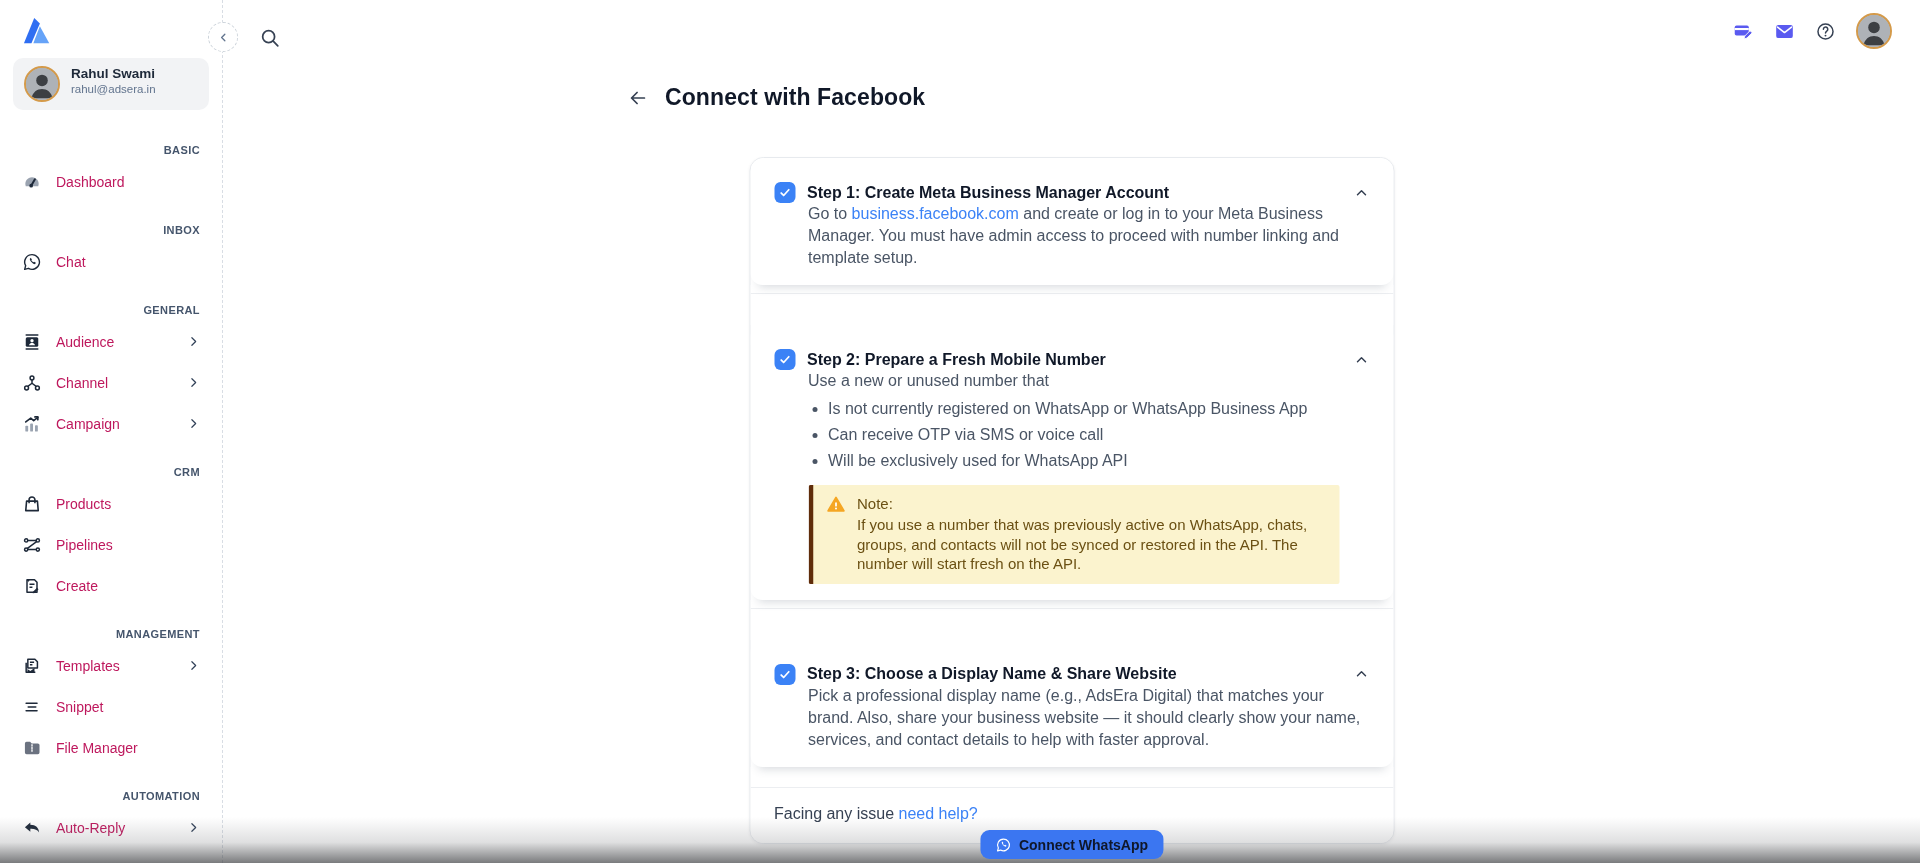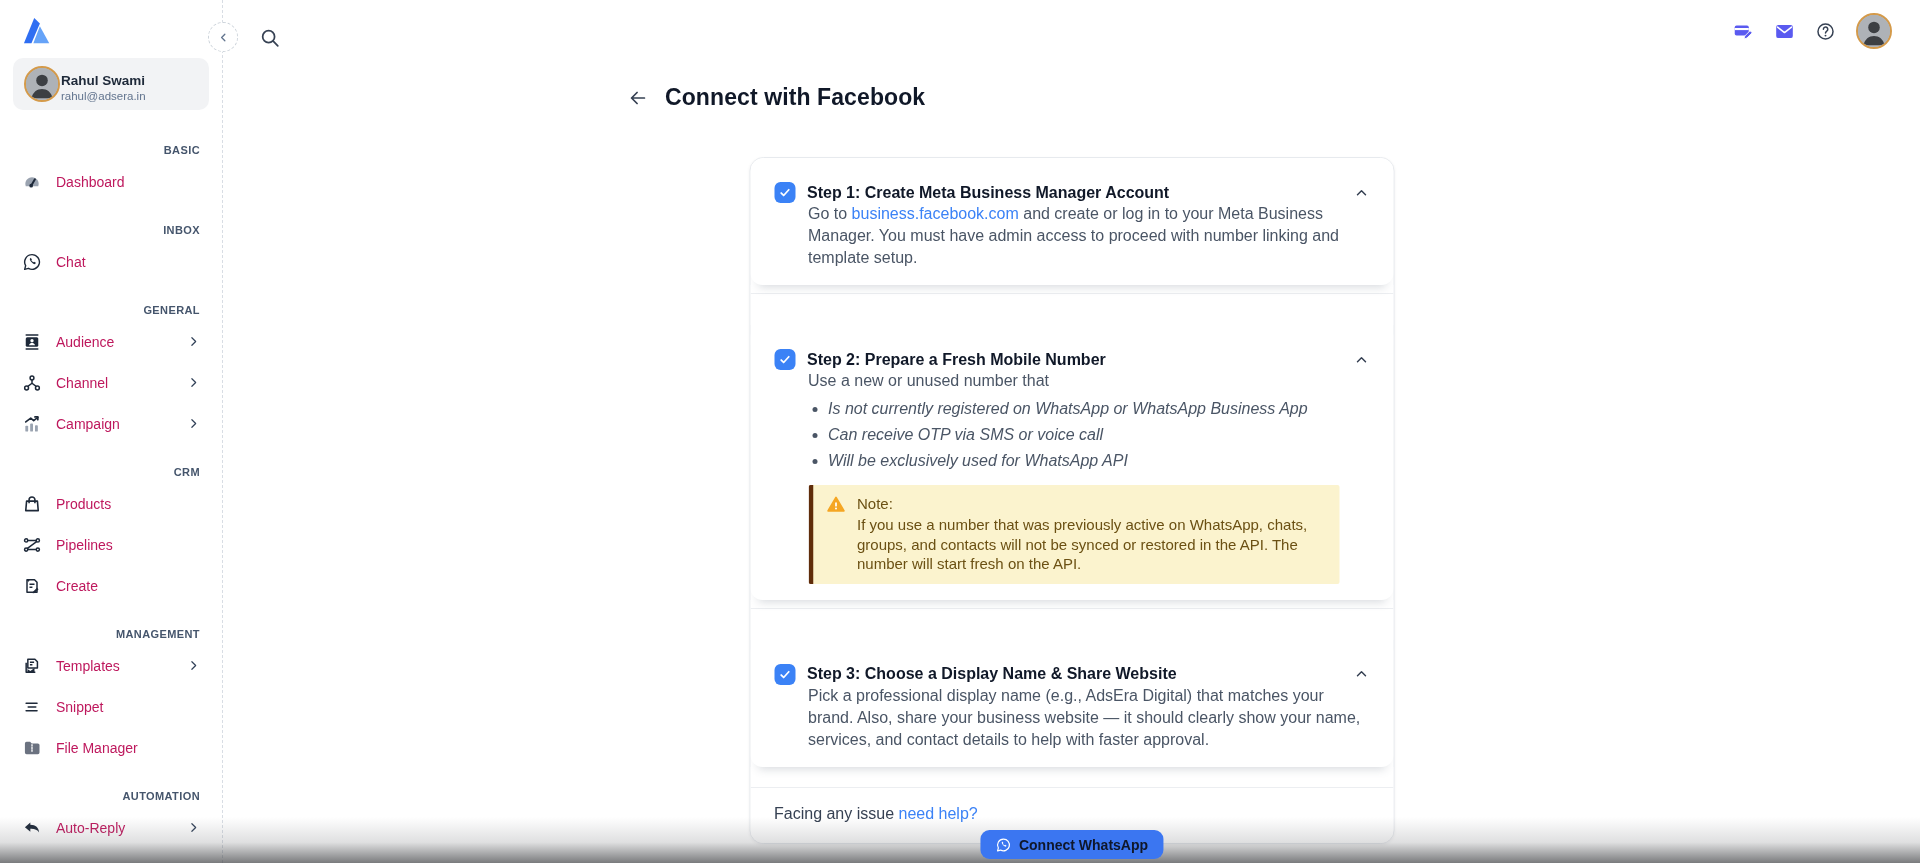--- a/index.html
+++ b/index.html
@@ -8,21 +8,21 @@
 
   .app { display:flex; width:100%; height:100%; }
 
   
   .sidebar { width:223px; min-width:223px; height:100%; background:#ffffff;
              border-right:1px dashed #d8dde4; padding:0 13px; position:relative; }
   .logo-wrap { padding:16px 8px 10px; }
   .logo-wrap svg { width:34px; height:30px; display:block; }
 
   .user-card { background:#f2f3f5; border-radius:10px; padding:8px 11px; display:flex;
-               align-items:flex-end; gap:1px; margin-top:2px; cursor:pointer; }
+               align-items:flex-start; gap:11px; margin-top:2px; cursor:pointer; }
   .avatar { width:36px; height:36px; border-radius:50%; border:2px solid #d49a4a; overflow:hidden;
             background:#b8bcc1; flex:none; }
   .avatar svg { width:100%; height:100%; display:block; }
   .user-meta { display:flex; flex-direction:column; gap:2px; min-width:0; }
   .user-name { font-size:13.5px; font-weight:700; color:#1e2939; }
   .user-email { font-size:11.5px; color:#62748e; }
 
   .nav { margin-top:12px;text-align:right; }
   .nav-label { font-size:11px; font-weight:700; letter-spacing:.4px; color:#45556c;
                margin:22px 9px 5px; }
@@ -68,21 +68,21 @@
   .step-head { display:flex; align-items:center; gap:12px; cursor:pointer; }
   .checkbox { width:21px; height:21px; border-radius:6px; background:#3b82f6; flex:none;
               display:flex; align-items:center; justify-content:center; cursor:pointer; }
   .checkbox svg { width:13px; height:13px; }
   .step-title { font-size:16px; font-weight:700; color:#101828; }
   .acc-chev { margin-left:auto; width:16px; height:16px; color:#364153; cursor:pointer; }
   .acc-chev svg { width:100%; height:100%; }
   .step-body { margin:0 6px 0 34px; font-size:16px; line-height:1.38; color:#4a5565; }
   .blue-link { color:#3b82f6; text-decoration:none; cursor:pointer; }
 
-  .bullets { margin:6px 0 0 20px;font-style:italic; }
+  .bullets { margin:6px 0 0 20px; }
   .bullets li { margin-top:4px; line-height:1.38; }
 
   .note { margin:12px 30px 0 34px; background:#fbf3ce; border-left:5px solid #5f2c0a;
           border-radius:2px; padding:9px 14px 10px 44px; position:relative; color:#6b5013;
           font-size:15px; line-height:1.3; }
   .note-icon { position:absolute; left:13px; top:10px; width:19px; height:19px; }
   .note-icon svg { width:100%; height:100%; }
   .note-title { display:block; margin-bottom:2px; }
 
   .gap { height:40px; position:relative; background:#fff; z-index:1; }

